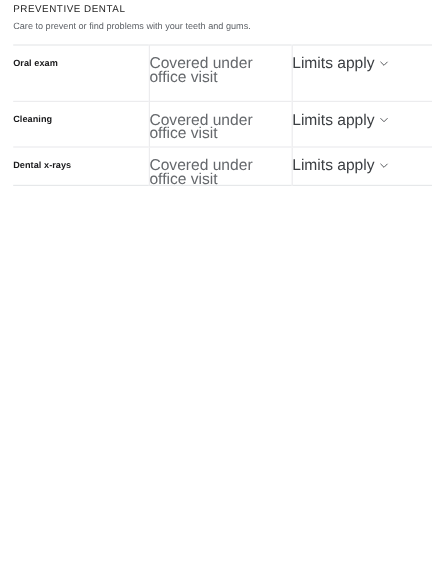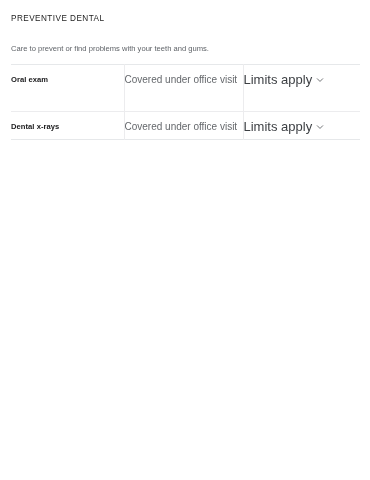--- a/index.html
+++ b/index.html
@@ -16,39 +16,39 @@
   .page {
     width: 370px;
     height: 480px;
     position: relative;
     background: #ffffff;
     overflow: hidden;
   }
 
   
   .header {
-    padding: 13px 11px 0 11px;
+    padding: 2px 11px 0 11px;
   }
 
   .section-title {
     font-size: 8.2px;
     letter-spacing: 0.45px;
     color: #1d1d1d;
     font-weight: 400;
     line-height: 12px;
     text-transform: uppercase;
     white-space: nowrap;
   }
 
   .section-subtitle {
     font-size: 7.6px;
     color: #5f6368;
     font-weight: 400;
     line-height: 12px;
-    margin-top: 18px;
+    margin-top: 2px;
     white-space: nowrap;
   }
 
   
   .benefits-table {
     margin: 9px 10px 0 11px;
     border-collapse: collapse;
     width: 349px;
     table-layout: fixed;
     border-top: 1px solid #e6e8ea;
@@ -78,21 +78,21 @@
     font-size: 7.6px;
     font-weight: 700;
     color: #19191b;
     line-height: 11px;
     letter-spacing: 0.05px;
   }
 
   .cell-cover {
     padding-left: 11px;
     padding-right: 6px;
-    font-size: 10px;
+    font-size: 13px;
     font-weight: 400;
     color: #65686c;
     line-height: 11px;
     border-left: 1px solid #ececee;
   }
 
   .cell-limits {
     padding-left: 11px;
     padding-right: 6px;
     font-size: 7.4px;
@@ -154,20 +154,32 @@
 
   <table class="benefits-table">
     <colgroup>
       <col class="c-name">
       <col class="c-cover">
       <col class="c-limits">
     </colgroup>
     <tbody>
         <tr data-row-height="tall">
           <td class="cell-name">Oral exam</td>
+          <td class="cell-cover">Covered under office visit</td>
+          <td class="cell-limits"><button class="limits-toggle" type="button">
+              <span class="limits-label">Limits apply</span>
+              <span class="chevron-down-icon">
+                <svg viewBox="0 0 10 10" xmlns="http://www.w3.org/2000/svg" aria-hidden="true">
+                  <path d="M1.6 3.4 L5 6.8 L8.4 3.4" fill="none" stroke="#3c3f43" stroke-width="0.9" stroke-linecap="round" stroke-linejoin="round"></path>
+                </svg>
+              </span>
+            </button></td>
+        </tr>
+        <tr data-row-height="medium">
+          <td class="cell-name">Cleaning</td>
           <td class="cell-cover">Covered under office visit</td>
           <td class="cell-limits"><button class="limits-toggle" type="button">
               <span class="limits-label">Limits apply</span>
               <span class="chevron-down-icon">
                 <svg viewBox="0 0 10 10" xmlns="http://www.w3.org/2000/svg" aria-hidden="true">
                   <path d="M1.6 3.4 L5 6.8 L8.4 3.4" fill="none" stroke="#3c3f43" stroke-width="0.9" stroke-linecap="round" stroke-linejoin="round"></path>
                 </svg>
               </span>
             </button></td>
         </tr>

